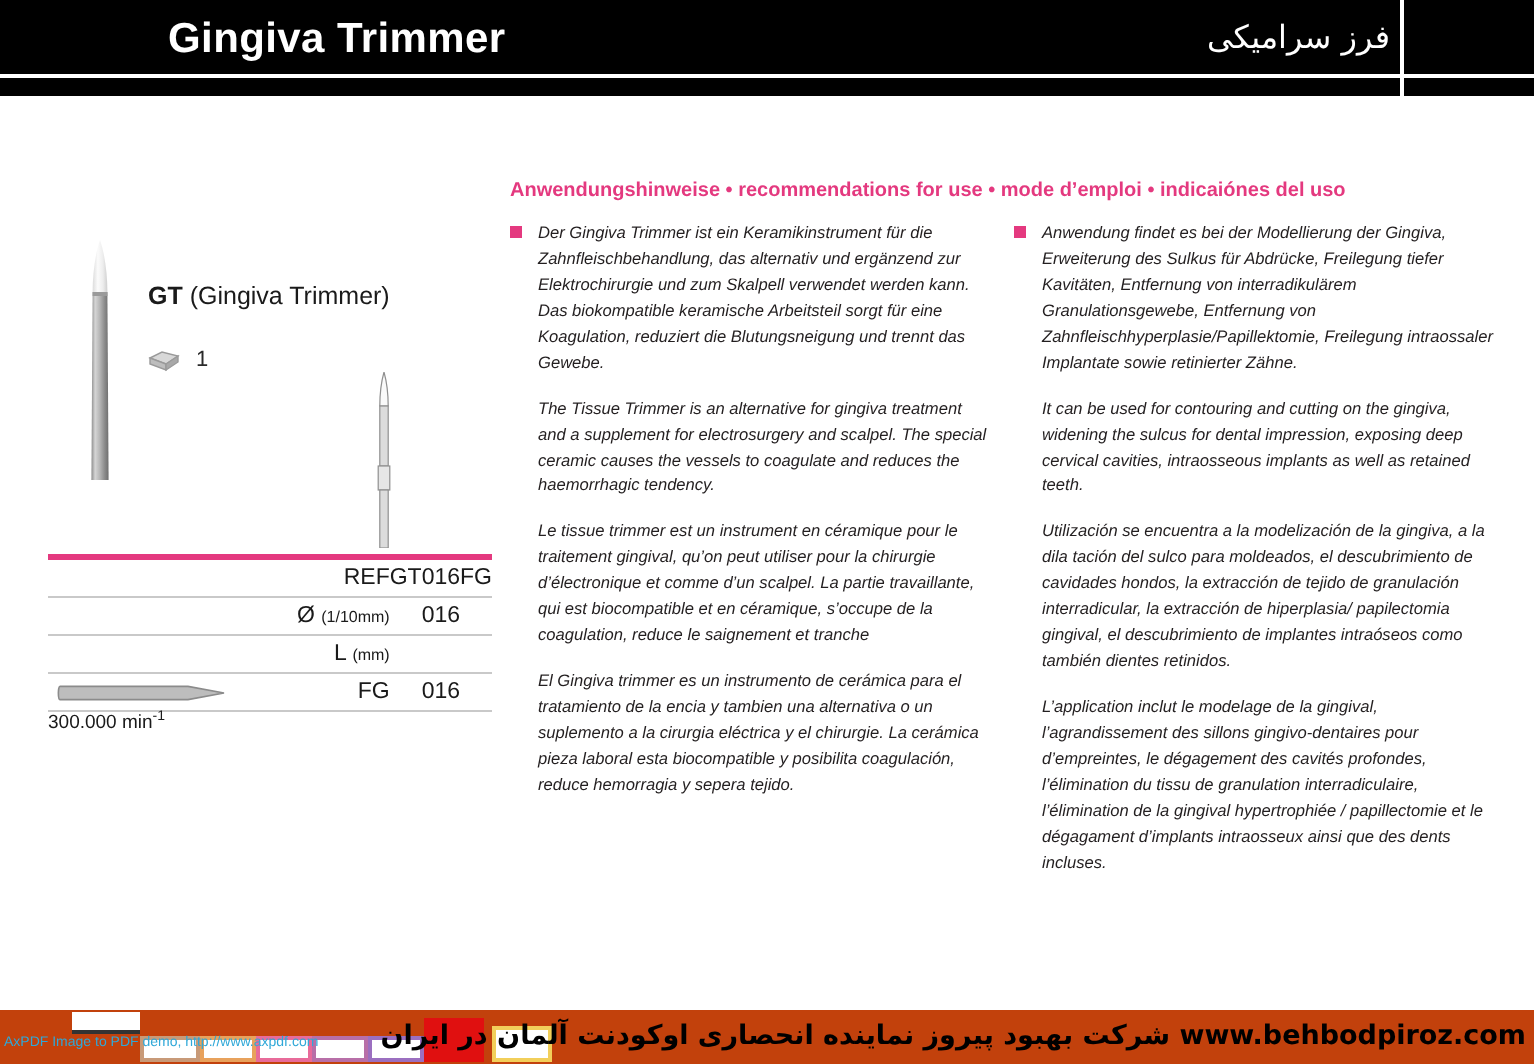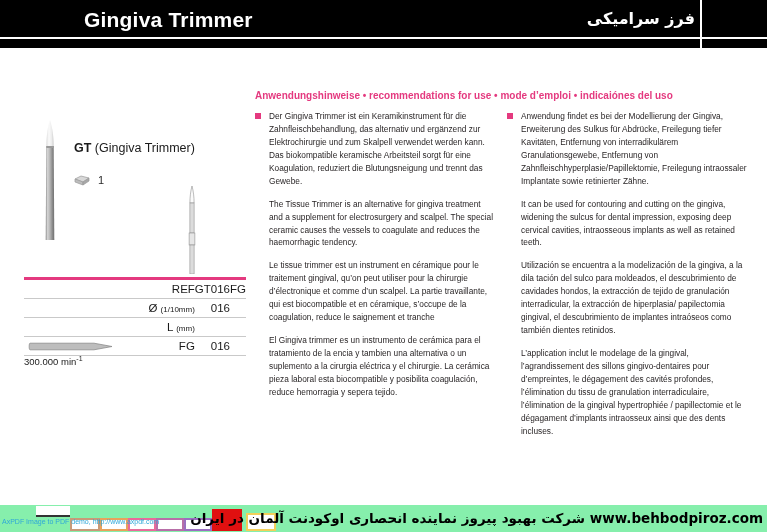--- a/index.html
+++ b/index.html
@@ -26,21 +26,21 @@
     color: #ffffff;
     font-size: 21px;
     font-weight: bold;
     letter-spacing: 0.2px;
     white-space: nowrap;
   }
   .hdr-fa {
     position: absolute; right: 72px; top: 9px;
     color: #ffffff;
     font-size: 16px;
-    font-weight: bold;
+    font-weight: normal;
     direction: rtl;
     white-space: nowrap;
     font-family: "DejaVu Sans", sans-serif;
     margin-left: 28px;
   }
   .hdr-vdiv {
     position: absolute; top: 0; left: 700px;
     width: 2px; height: 37px;
     background: #ffffff;
   }
@@ -109,31 +109,32 @@
   .cols { position: absolute; left: 0; top: 62px; width: 512px; }
   .col { position: absolute; top: 0; width: 240px; }
   .col-l { left: 0; }
   .col-r { left: 252px; }
 
   .para {
     font-size: 8.3px; line-height: 1.56;
     color: #231f20;
     margin-bottom: 10px;
     text-align: left;
+    font-style: italic;
   }
   .para.bulleted { position: relative; padding-left: 14px; }
   .bullet-sq {
     position: absolute; left: 0; top: 2.5px;
     width: 6px; height: 6px; background: #e4397f;
     display: inline-block;
   }
   .para.indent { padding-left: 14px; }
 
   
-  .footer { position: absolute; left: 0; top: 505px; width: 767px; height: 27px; background: #86efac; }
+  .footer { position: absolute; left: 0; top: 505px; width: 767px; height: 27px; background: #c2410c; }
   .fa-footer {
     position: absolute; right: 4px; top: 5px;
     font-size: 13.5px; font-weight: bold; color: #000000;
     direction: rtl; white-space: nowrap;
     font-family: "DejaVu Sans", sans-serif;
   }
   .swatch { position: absolute; }
   .wm {
     position: absolute; left: 2px; top: 518px;
     font-size: 7px; color: #2fa8d8; white-space: nowrap;

